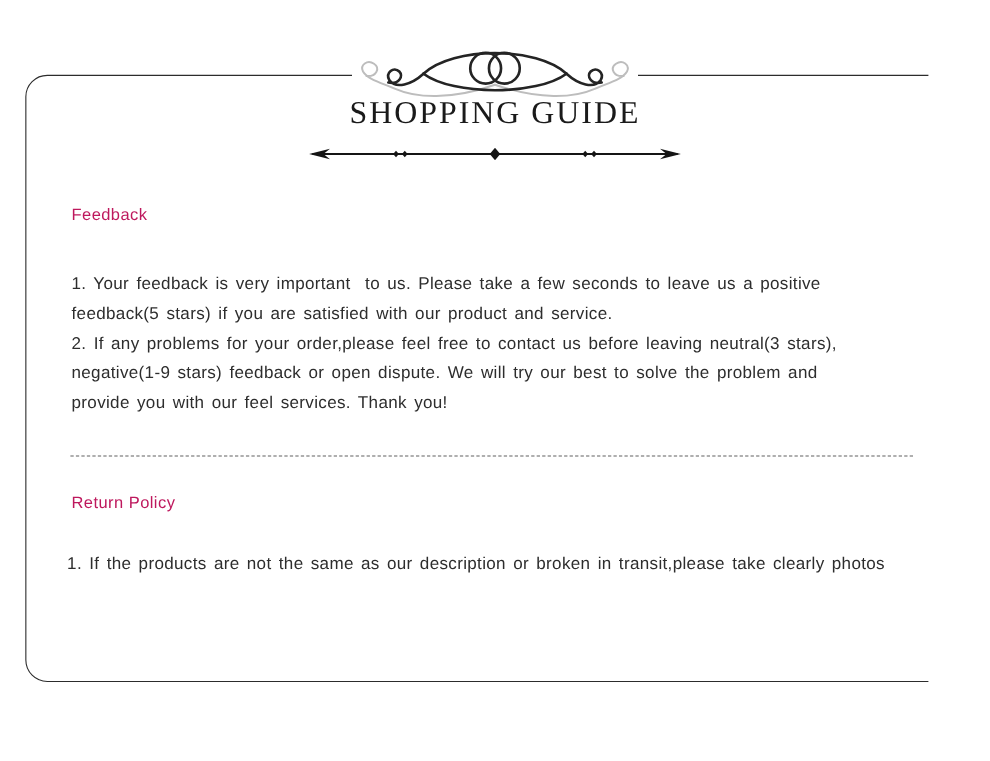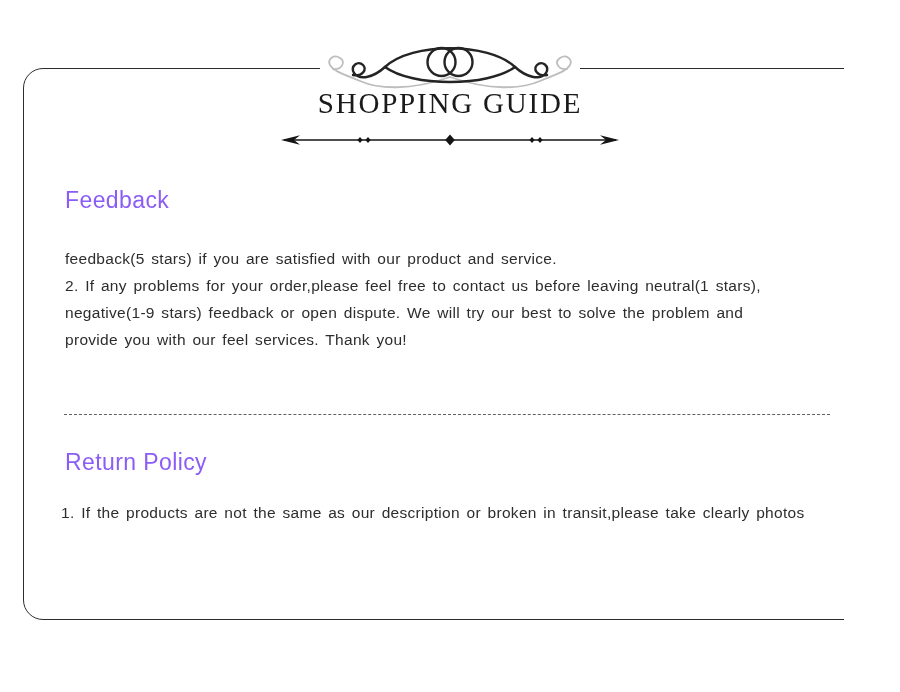--- a/index.html
+++ b/index.html
@@ -49,24 +49,24 @@
   }
   .arrow-divider {
     position: absolute;
     left: 280px; top: 132px;
     width: 340px; height: 16px;
   }
   .heading {
     position: absolute;
     left: 65px;
     margin: 0;
-    font-size: 23px;
+    font-size: 15px;
     font-weight: 400;
     letter-spacing: 0.4px;
-    color: #8b5cf6;
+    color: #be185d;
   }
   .heading-feedback { top: 187px; }
   .heading-return   { top: 449px; text-align: center; }
   .body-block {
     position: absolute;
     color: #2d2d2d;
     font-size: 15.5px;
     letter-spacing: 0.3px;
     word-spacing: 2px;
   }
@@ -114,22 +114,23 @@
       <polygon points="80,5 82.6,8 80,11 77.4,8"></polygon>
       <polygon points="88,5 90.6,8 88,11 85.4,8"></polygon>
       <polygon points="252,5 254.6,8 252,11 249.4,8"></polygon>
       <polygon points="260,5 262.6,8 260,11 257.4,8"></polygon>
     </g>
   </svg>
 
   <h2 class="heading heading-feedback">Feedback</h2>
 
   <div class="body-block feedback-body">
+    <div class="line">1. Your feedback is very important  to us. Please take a few seconds to leave us a positive</div>
     <div class="line">feedback(5 stars) if you are satisfied with our product and service.</div>
-    <div class="line">2. If any problems for your order,please feel free to contact us before leaving neutral(1 stars),</div>
+    <div class="line">2. If any problems for your order,please feel free to contact us before leaving neutral(3 stars),</div>
     <div class="line">negative(1-9 stars) feedback or open dispute. We will try our best to solve the problem and</div>
     <div class="line">provide you with our feel services. Thank you!</div>
   </div>
 
   <div class="dashed-divider"></div>
 
   <h2 class="heading heading-return">Return Policy</h2>
 
   <div class="body-block return-body">
     <div class="line">1. If the products are not the same as our description or broken in transit,please take clearly photos</div>

